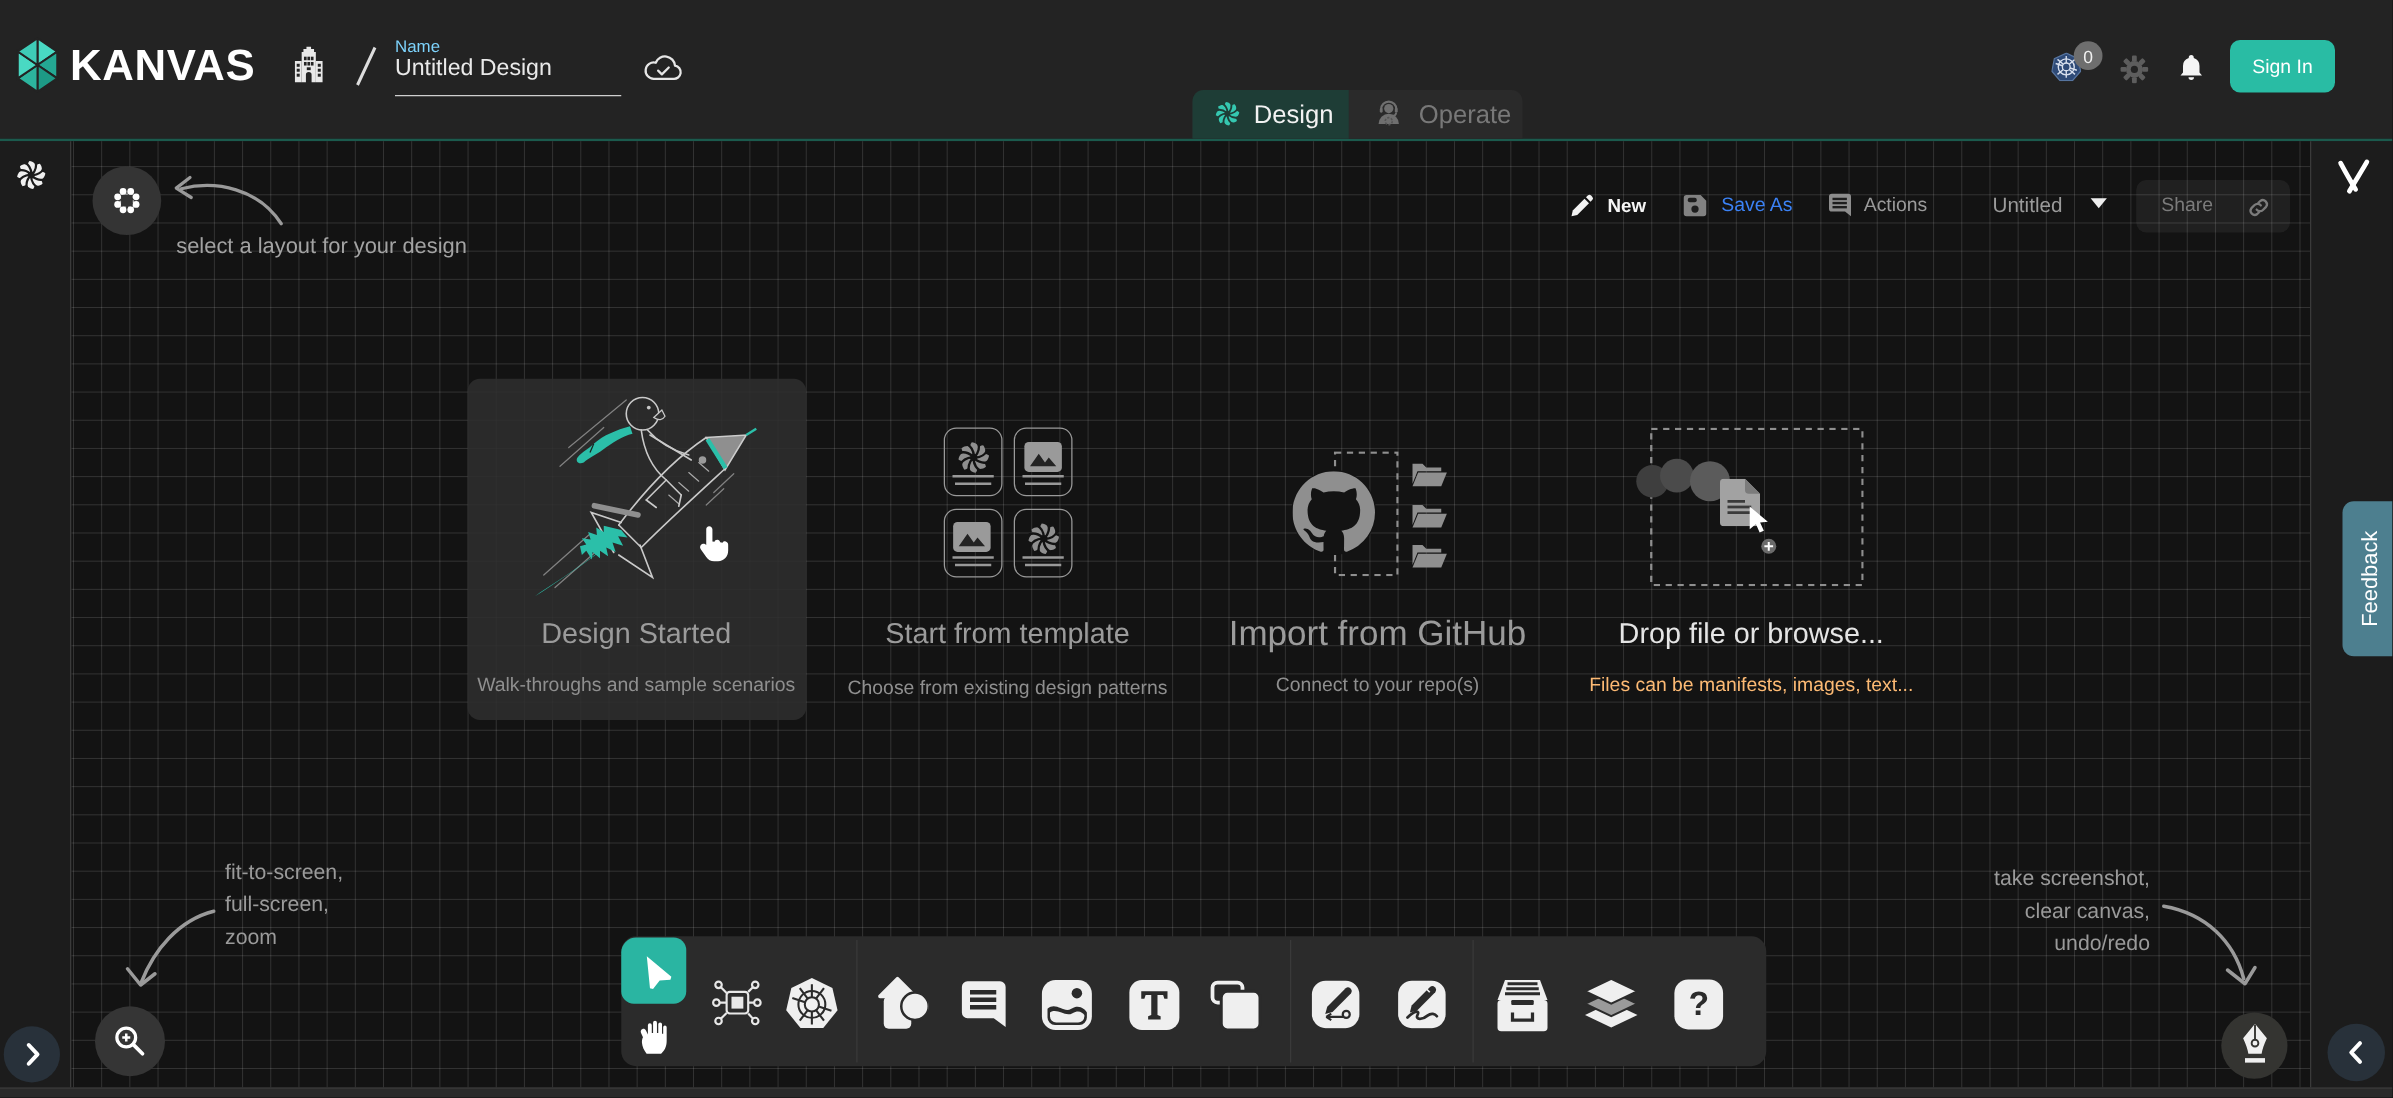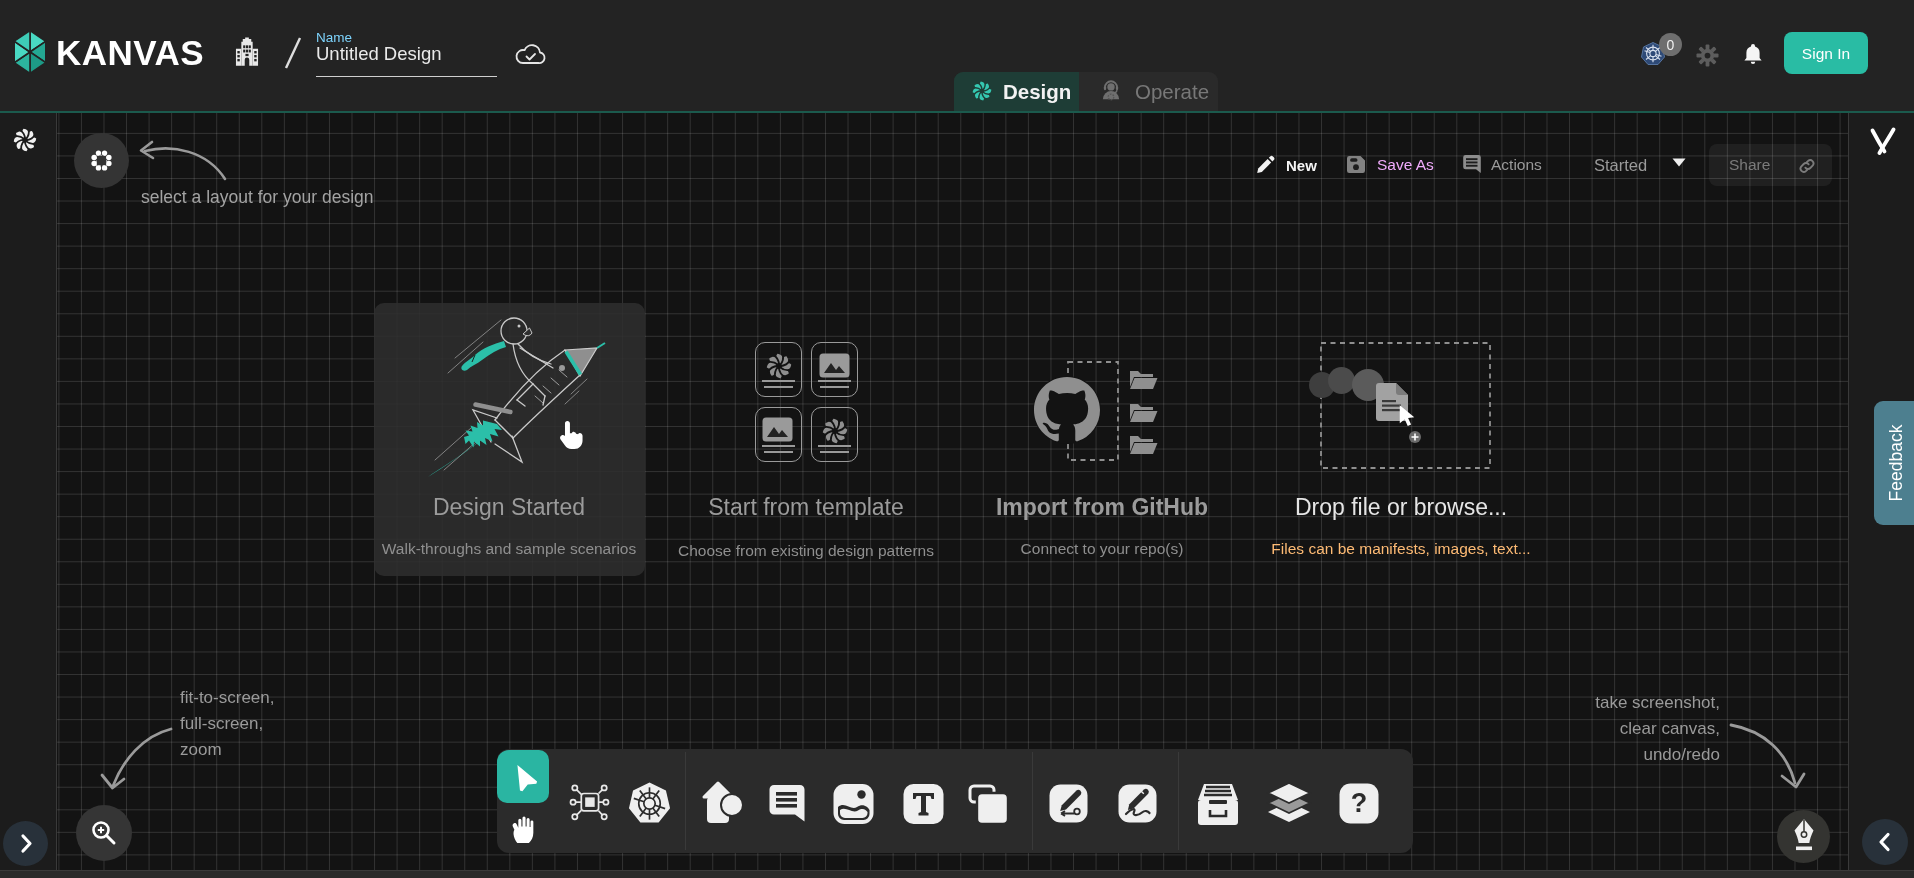--- a/index.html
+++ b/index.html
@@ -63,21 +63,21 @@
       <path d="M0.3 -1 C -0.2 -5, -2 -9, -5.5 -10.6" transform="rotate(45)"></path>
       <path d="M0.3 -1 C -0.2 -5, -2 -9, -5.5 -10.6" transform="rotate(90)"></path>
       <path d="M0.3 -1 C -0.2 -5, -2 -9, -5.5 -10.6" transform="rotate(135)"></path>
       <path d="M0.3 -1 C -0.2 -5, -2 -9, -5.5 -10.6" transform="rotate(180)"></path>
       <path d="M0.3 -1 C -0.2 -5, -2 -9, -5.5 -10.6" transform="rotate(225)"></path>
       <path d="M0.3 -1 C -0.2 -5, -2 -9, -5.5 -10.6" transform="rotate(270)"></path>
       <path d="M0.3 -1 C -0.2 -5, -2 -9, -5.5 -10.6" transform="rotate(315)"></path>
     </g>
     <circle r="1.2" fill="#1e3d36"></circle>
   </svg>
-<div style="position:absolute;left:1003px;top:91.5px;transform:translateY(-50%);font-size:20.5px;color:#f2f2f2;font-weight:700;letter-spacing:0;white-space:nowrap">Design</div>
+<div style="position:absolute;left:1003px;top:91.5px;transform:translateY(-50%);font-size:20.5px;color:#f2f2f2;font-weight:400;letter-spacing:0;white-space:nowrap">Design</div>
 <svg class="abs" style="left:1098px;top:78px" width="26" height="26" viewBox="0 0 24 24" fill="#6f6f6f">
 <circle cx="12" cy="8.2" r="3.4"></circle>
 <path d="M4.5 19.5 a7.5 7.5 0 0 1 15 0 Z"></path>
 <path d="M6.4 8.6 a5.6 5.6 0 0 1 11.2 0" fill="none" stroke="#6f6f6f" stroke-width="1.7"></path>
 <rect x="5.4" y="7.8" width="2.1" height="3.4" rx="1"></rect>
     <rect x="16.5" y="7.8" width="2.1" height="3.4" rx="1"></rect>
 <path d="M17.5 11.2 a2.5 2.5 0 0 1-2.5 2.3" fill="none" stroke="#6f6f6f" stroke-width="1.3"></path>
 <circle cx="12" cy="17.5" r="2.6" fill="none" stroke="#555" stroke-width="1.2" stroke-dasharray="1.6 1.1"></circle>
 </svg>
 <div style="position:absolute;left:1135px;top:91.5px;transform:translateY(-50%);font-size:20.5px;color:#787878;font-weight:400;letter-spacing:0;white-space:nowrap">Operate</div>
@@ -320,21 +320,21 @@
     <path d="M6.5 11 h23 l-4.5 11 H2 Z" fill="#8f8f8f"></path>
   </svg>
 <svg class="abs" style="left:1128px;top:400px" width="30" height="24" viewBox="0 0 30 24">
     <path d="M2 4 h8 l3 3 h12 v3 H6 L2 20 Z" fill="#8f8f8f"></path>
     <path d="M6.5 11 h23 l-4.5 11 H2 Z" fill="#8f8f8f"></path>
   </svg>
 <svg class="abs" style="left:1128px;top:432px" width="30" height="24" viewBox="0 0 30 24">
     <path d="M2 4 h8 l3 3 h12 v3 H6 L2 20 Z" fill="#8f8f8f"></path>
     <path d="M6.5 11 h23 l-4.5 11 H2 Z" fill="#8f8f8f"></path>
   </svg>
-<div style="position:absolute;left:1102px;top:507px;transform:translateX(-50%);transform:translateY(-50%);transform:translate(-50%,-50%);font-size:23px;color:#9b9b9b;font-weight:700;letter-spacing:0;white-space:nowrap">Import from GitHub</div>
+<div style="position:absolute;left:1102px;top:507px;transform:translateX(-50%);transform:translateY(-50%);transform:translate(-50%,-50%);font-size:28px;color:#9b9b9b;font-weight:400;letter-spacing:0;white-space:nowrap">Import from GitHub</div>
 <div style="position:absolute;left:1102px;top:549px;transform:translateX(-50%);transform:translateY(-50%);transform:translate(-50%,-50%);font-size:15.5px;color:#8f8f8f;font-weight:400;letter-spacing:0;white-space:nowrap">Connect to your repo(s)</div>
 <svg class="abs" style="left:1320px;top:342px" width="171" height="127">
     <rect x="1" y="1" width="169" height="125" fill="none" stroke="#8f8f8f" stroke-width="1.8" stroke-dasharray="5 4.5"></rect>
   </svg>
 <div class="abs" style="left:1309px;top:372px;width:26px;height:26px;border-radius:50%;background:#3e3e3e"></div>
 <div class="abs" style="left:1328px;top:367px;width:27px;height:27px;border-radius:50%;background:#4b4b4b"></div>
 <div class="abs" style="left:1352px;top:369px;width:32px;height:32px;border-radius:50%;background:#5b5b5b"></div>
 <svg class="abs" style="left:1376px;top:383px" width="32" height="38" viewBox="0 0 32 38">
 <path d="M3 0 h17 l12 12 v23 a3 3 0 0 1-3 3 H3 a3 3 0 0 1-3-3 V3 a3 3 0 0 1 3-3 Z" fill="#a2a2a2"></path>
 <path d="M20 0 l12 12 h-9 a3 3 0 0 1-3-3 Z" fill="#7b7b7b"></path>
@@ -354,29 +354,29 @@
 <svg class="abs" style="left:1255px;top:154px" width="21" height="21" viewBox="0 0 21 21">
 <path d="M2.2 19 l1-4.6 L12.6 5 l3.6 3.6 -9.4 9.4 Z" fill="#f2f2f2"></path>
 <path d="M13.8 3.8 l1.4-1.4 a1.9 1.9 0 0 1 2.7 0 l0.9 0.9 a1.9 1.9 0 0 1 0 2.7 l-1.4 1.4 Z" fill="#f2f2f2"></path>
 </svg>
 <div style="position:absolute;left:1286px;top:165px;transform:translateY(-50%);font-size:15px;color:#f5f5f5;font-weight:700;letter-spacing:0;white-space:nowrap">New</div>
 <svg class="abs" style="left:1345px;top:154px" width="22" height="21" viewBox="0 0 22 21">
 <path d="M2 4.2 a2.2 2.2 0 0 1 2.2-2.2 h11.3 l4.5 4.5 v10.3 a2.2 2.2 0 0 1-2.2 2.2 H4.2 a2.2 2.2 0 0 1-2.2-2.2 Z" fill="#828282"></path>
 <rect x="5.2" y="4.2" width="7.2" height="3.6" rx="1.6" fill="#1d1d1d"></rect>
 <circle cx="11" cy="13.2" r="2.9" fill="#1d1d1d"></circle>
 </svg>
-<div style="position:absolute;left:1377px;top:165px;transform:translateY(-50%);font-size:15.5px;color:#f0abfc;font-weight:400;letter-spacing:0;white-space:nowrap">Save As</div>
+<div style="position:absolute;left:1377px;top:165px;transform:translateY(-50%);font-size:15.5px;color:#3b82f6;font-weight:400;letter-spacing:0;white-space:nowrap">Save As</div>
 <svg class="abs" style="left:1461px;top:153px" width="22" height="22" viewBox="0 0 22 22">
 <path d="M4.5 2 H17.5 a2.3 2.3 0 0 1 2.3 2.3 V20 L15 16.2 H4.5 a2.3 2.3 0 0 1-2.3-2.3 V4.3 A2.3 2.3 0 0 1 4.5 2 Z" fill="#8d8d8d"></path>
 <rect x="5" y="5.2" width="11.5" height="1.9" fill="#1d1d1d"></rect>
     <rect x="5" y="8.5" width="11.5" height="1.9" fill="#1d1d1d"></rect>
     <rect x="5" y="11.8" width="11.5" height="1.9" fill="#1d1d1d"></rect>
 </svg>
 <div style="position:absolute;left:1491px;top:165px;transform:translateY(-50%);font-size:15.5px;color:#9a9a9a;font-weight:400;letter-spacing:0;white-space:nowrap">Actions</div>
-<div style="position:absolute;left:1594px;top:165px;transform:translateY(-50%);font-size:16.5px;color:#9a9a9a;font-weight:400;letter-spacing:0;white-space:nowrap">Started</div>
+<div style="position:absolute;left:1594px;top:165px;transform:translateY(-50%);font-size:16.5px;color:#9a9a9a;font-weight:400;letter-spacing:0;white-space:nowrap">Untitled</div>
 <svg class="abs" style="left:1671px;top:157px" width="16" height="11">
     <polygon points="1.5,1.5 14.5,1.5 8,9.5" fill="#eee"></polygon>
   </svg>
 <div class="abs" style="left:1709px;top:144px;width:123px;height:42px;border-radius:8px;background:rgba(255,255,255,0.06)"></div>
 <div style="position:absolute;left:1729px;top:165px;transform:translateY(-50%);font-size:15.5px;color:#7b7b7b;font-weight:400;letter-spacing:0;white-space:nowrap">Share</div>
 <svg class="abs" style="left:1797px;top:156px" width="20" height="20" viewBox="0 0 24 24" fill="none" stroke="#7b7b7b" stroke-width="2.2" stroke-linecap="round">
 <path d="M10 14 a4 4 0 0 0 6 .4 l3-3 a4 4 0 0 0-5.6-5.6 l-1.7 1.7"></path>
 <path d="M14 10 a4 4 0 0 0-6-.4 l-3 3 a4 4 0 0 0 5.6 5.6 l1.7-1.7"></path>
 </svg>
 <div style="position:absolute;left:180px;top:698px;transform:translateY(-50%);font-size:17px;color:#9a9a9a;font-weight:400;letter-spacing:0;white-space:nowrap">fit-to-screen,</div>

